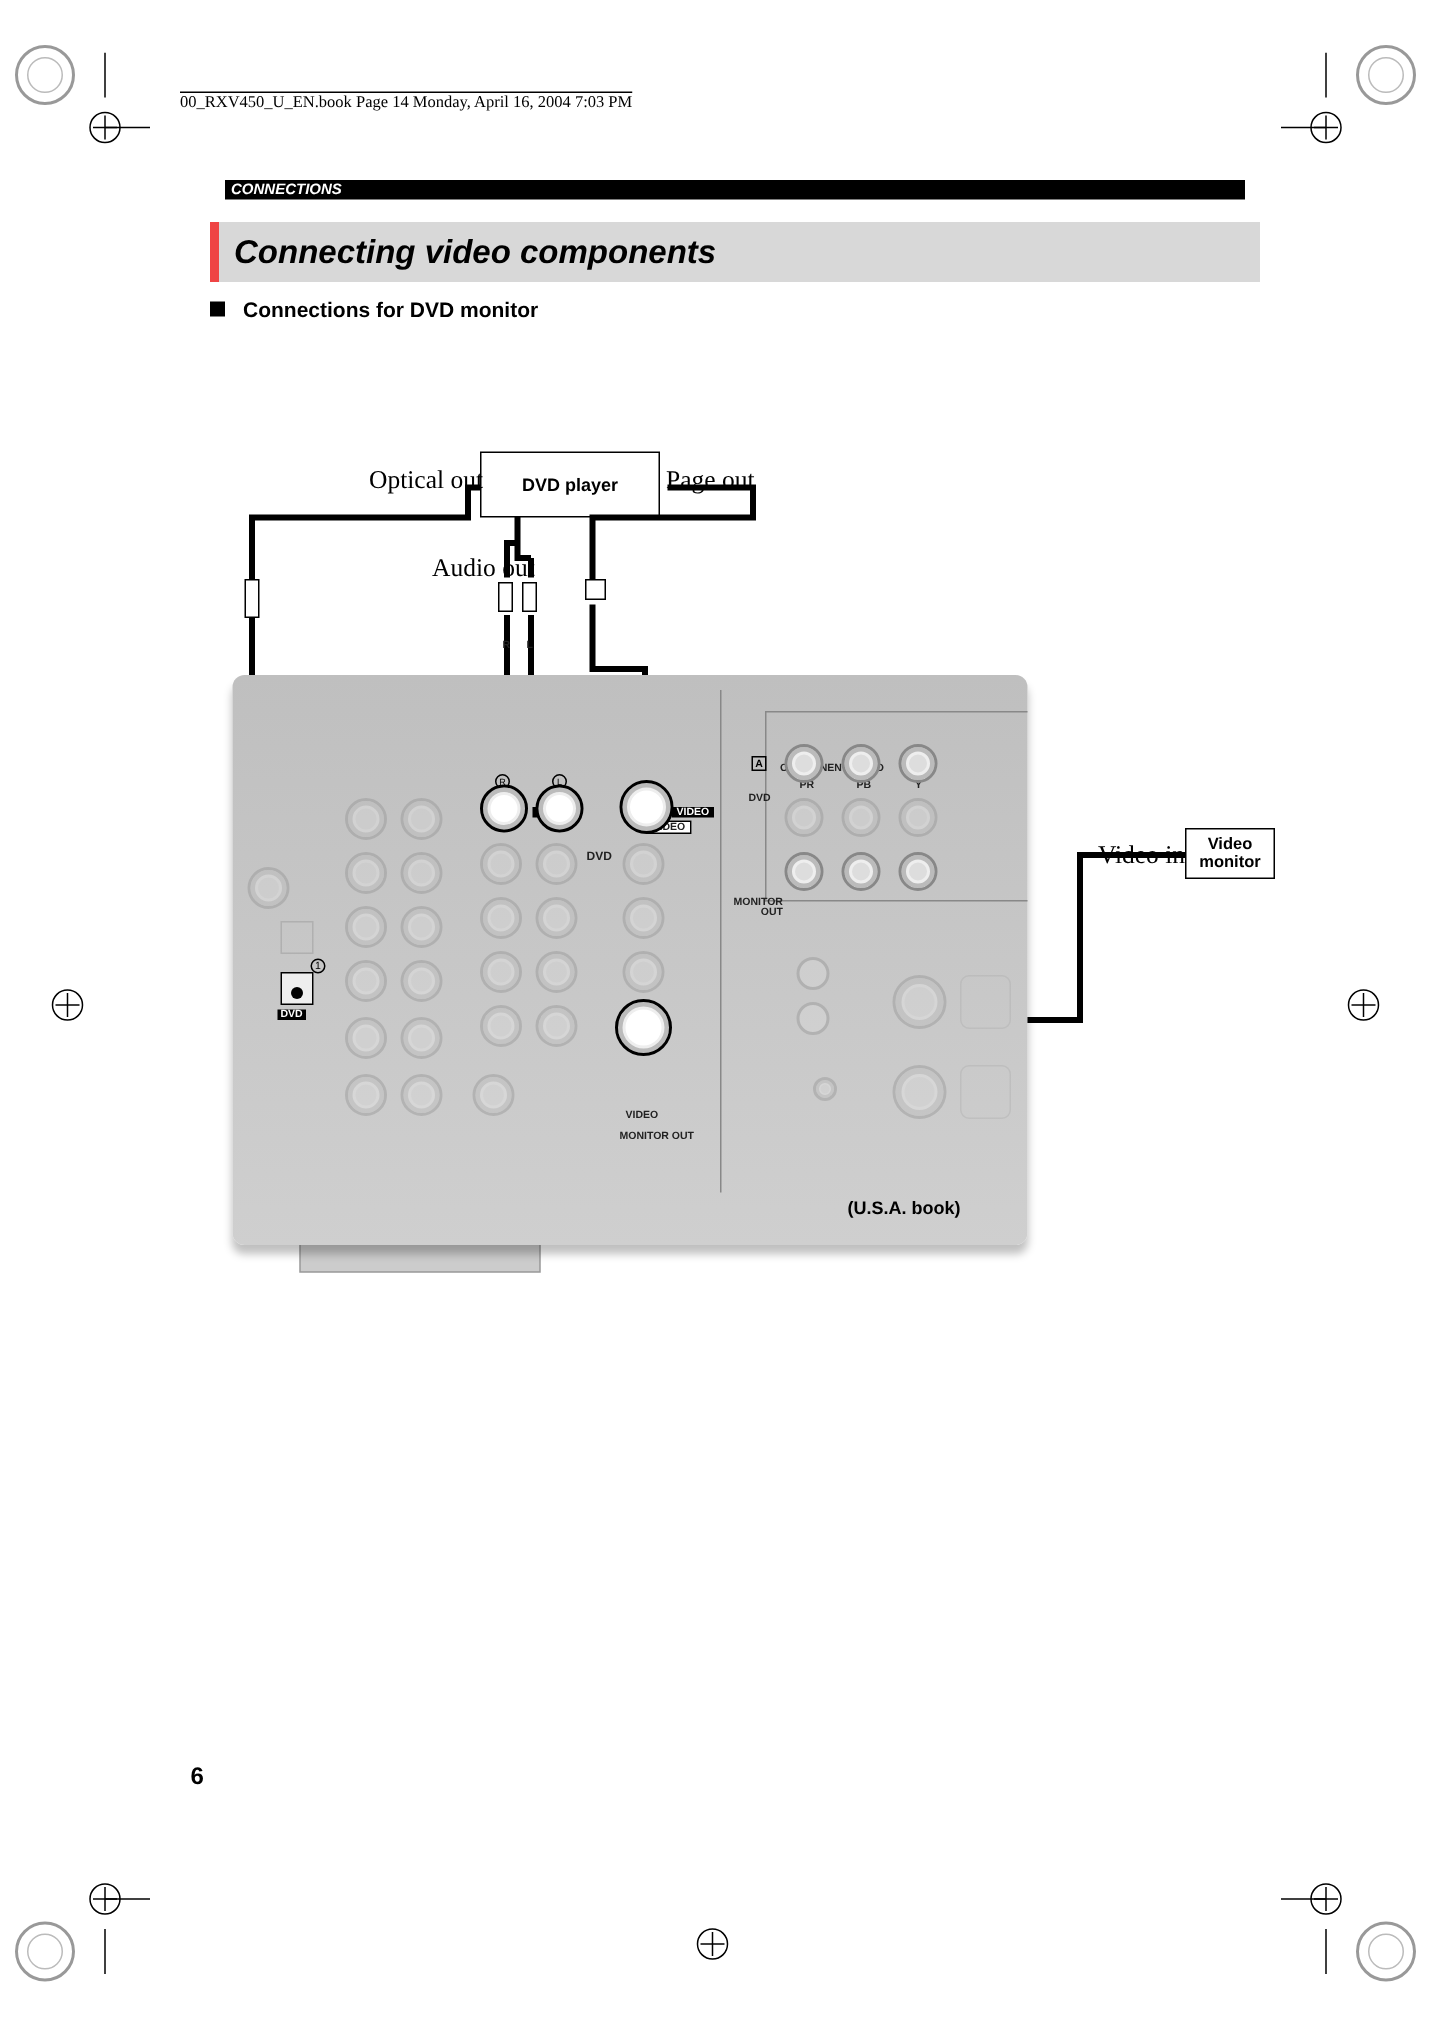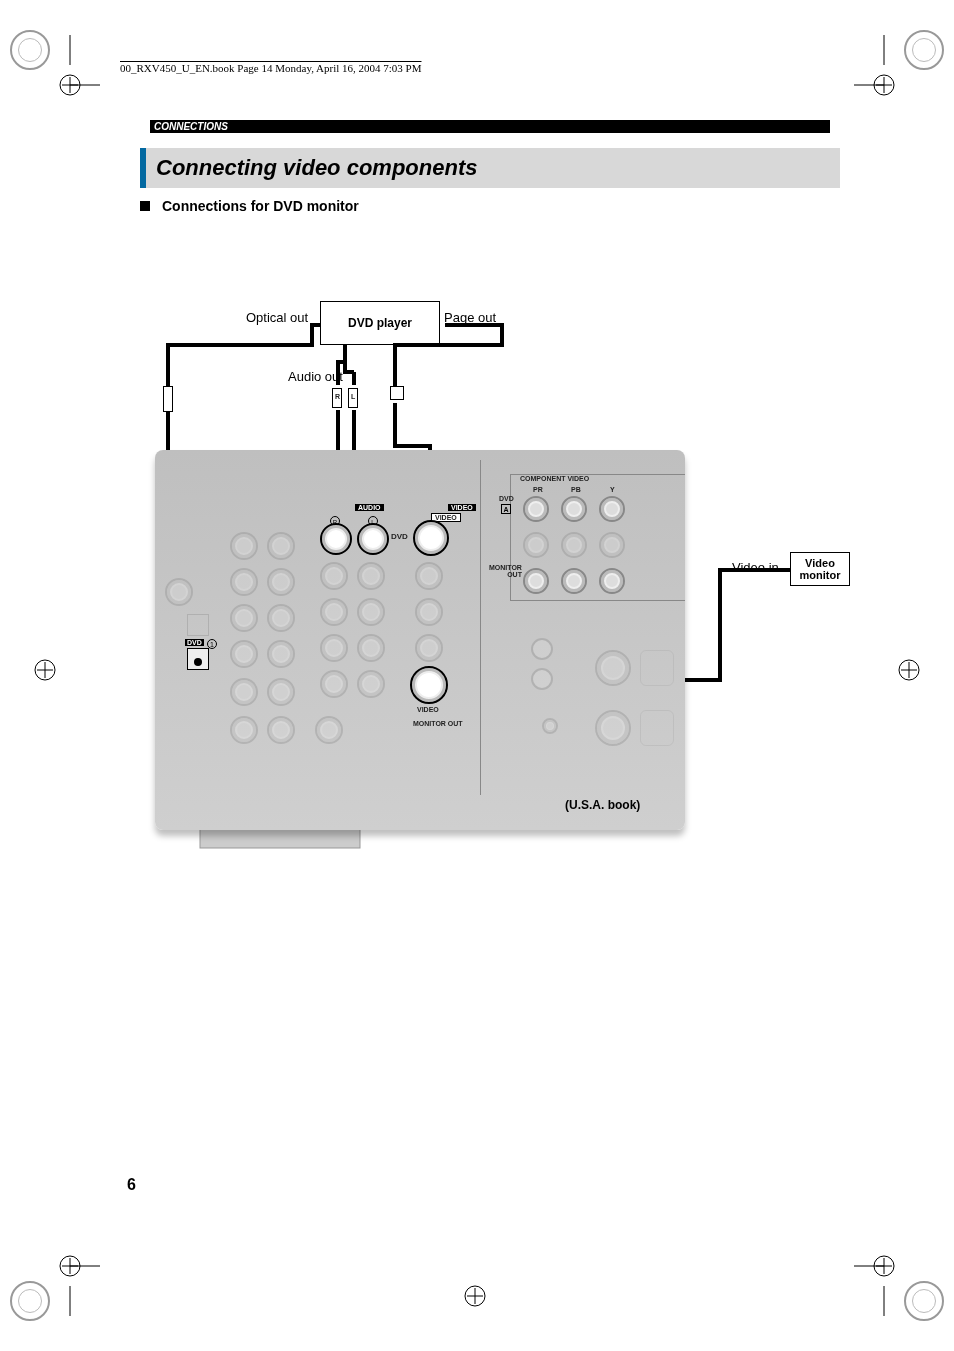--- a/index.html
+++ b/index.html
@@ -2,30 +2,30 @@
 <html><head>
 <meta charset="utf-8">
 <style>
   * { box-sizing: border-box; margin: 0; padding: 0; }
   body { width: 954px; height: 1351px; background: #fff; font-family: "Times New Roman", serif; position: relative; }
   .crop { position: absolute; }
   .ring { position: absolute; border-radius: 50%; border: 2px solid #999; background: #fff; }
   .ring::after { content: ""; position: absolute; inset: 6px; border: 1px solid #bbb; border-radius: 50%; }
   .header-line { position: absolute; left: 120px; top: 62px; font-size: 11px; text-decoration: overline; }
   .section-band { position: absolute; left: 150px; top: 120px; width: 680px; height: 13px; background: #000; color: #fff; font-style: italic; font-weight: bold; font-size: 10px; padding-left: 4px; line-height: 13px; font-family: Arial, sans-serif; }
-  .title-band { position: absolute; left: 140px; top: 148px; width: 700px; height: 40px; background: #d8d8d8; border-left: 6px solid #0369a1; display: flex; align-items: center; padding-left: 10px; font-style: italic; font-weight: bold; font-size: 22px; font-family: Arial, sans-serif; }
+  .title-band { position: absolute; left: 140px; top: 148px; width: 700px; height: 40px; background: #d8d8d8; border-left: 6px solid #ef4444; display: flex; align-items: center; padding-left: 10px; font-style: italic; font-weight: bold; font-size: 22px; font-family: Arial, sans-serif; }
   .subhead { position: absolute; left: 140px; top: 198px; font-family: Arial, sans-serif; font-weight: bold; font-size: 14px; display: flex; align-items: center; gap: 12px; }
   .sq { width: 10px; height: 10px; background: #000; display: inline-block; }
   .diagram { position: absolute; left: 155px; top: 450px; width: 530px; height: 380px; background: linear-gradient(#bfbfbf,#cfcfcf); border-radius: 8px; box-shadow: 0 6px 6px rgba(0,0,0,0.25); }
   .jack { position: absolute; width: 22px; height: 22px; border: 2px solid #888; border-radius: 50%; background: #ddd; box-shadow: inset 0 0 0 3px #bbb, inset 0 0 0 5px #eee; }
   .jack.sm { width: 16px; height: 16px; box-shadow: inset 0 0 0 2px #bbb, inset 0 0 0 3px #eee; }
   .jack.big { width: 30px; height: 30px; box-shadow: inset 0 0 0 4px #bbb, inset 0 0 0 6px #eee; }
   .block { position: absolute; border: 1.5px solid #000; background: #fff; display: flex; align-items: center; justify-content: center; font-family: Arial, sans-serif; font-weight: bold; font-size: 12px; }
-  .txt { position: absolute; font-family: Liberation Sans, sans-serif; font-size: 13px; }
-  .lbl { position: absolute; font-family: Arial, sans-serif; font-weight: bold; font-size: 7px; color: #222; }
+  .txt { position: absolute; font-family: Liberation Serif, serif; font-size: 17px; }
+  .lbl { position: absolute; font-family: Arial, sans-serif; font-weight: bold; font-size: 7px; color: #222; margin-top: 34px; }
   .lbl.w { color: #fff; }
   .panel-line { position: absolute; background: #888; }
   .rca-plug { position: absolute; width: 10px; height: 20px; border: 1px solid #000; background: #fff; }
   .page-num { position: absolute; left: 127px; top: 1176px; font-family: Arial, sans-serif; font-weight: bold; font-size: 16px; }
   .svideo { position: absolute; width: 22px; height: 22px; border: 2px solid #888; border-radius: 50%; background: #ddd; }
   .opt-conn { position: absolute; width: 10px; height: 26px; border: 1px solid #000; background: #fff; }
 </style>
 </head>
 <body>
 

